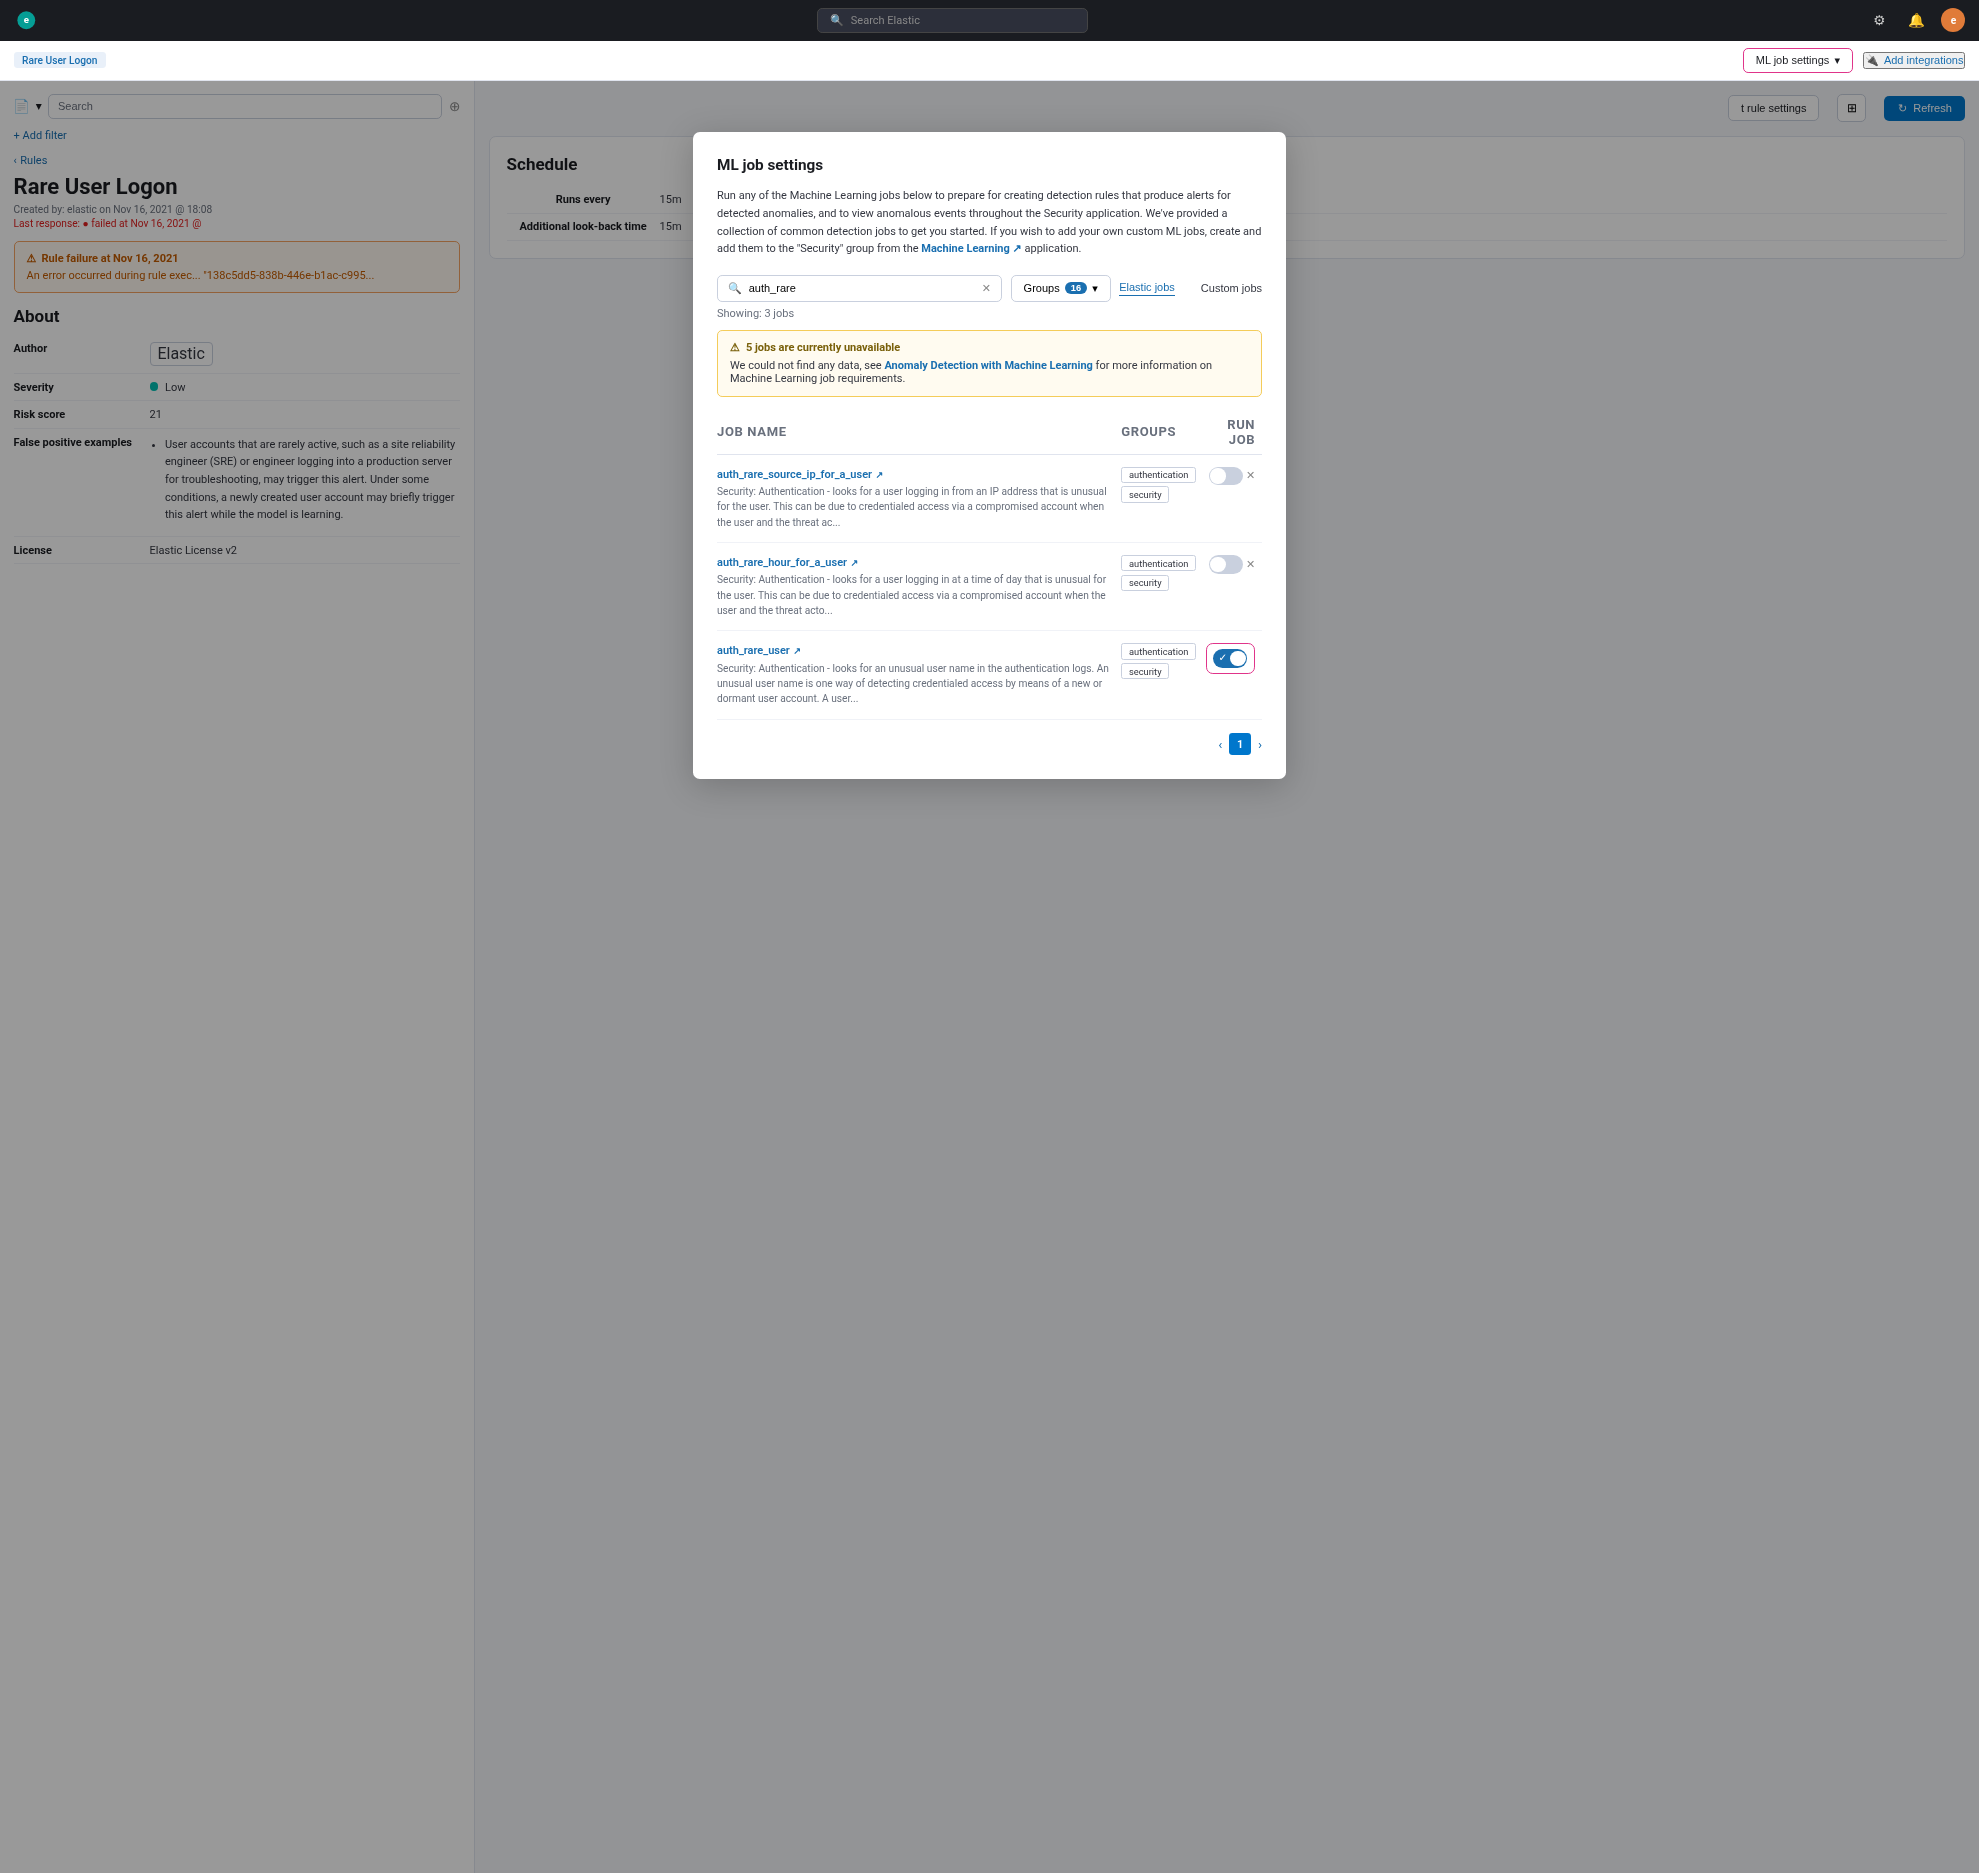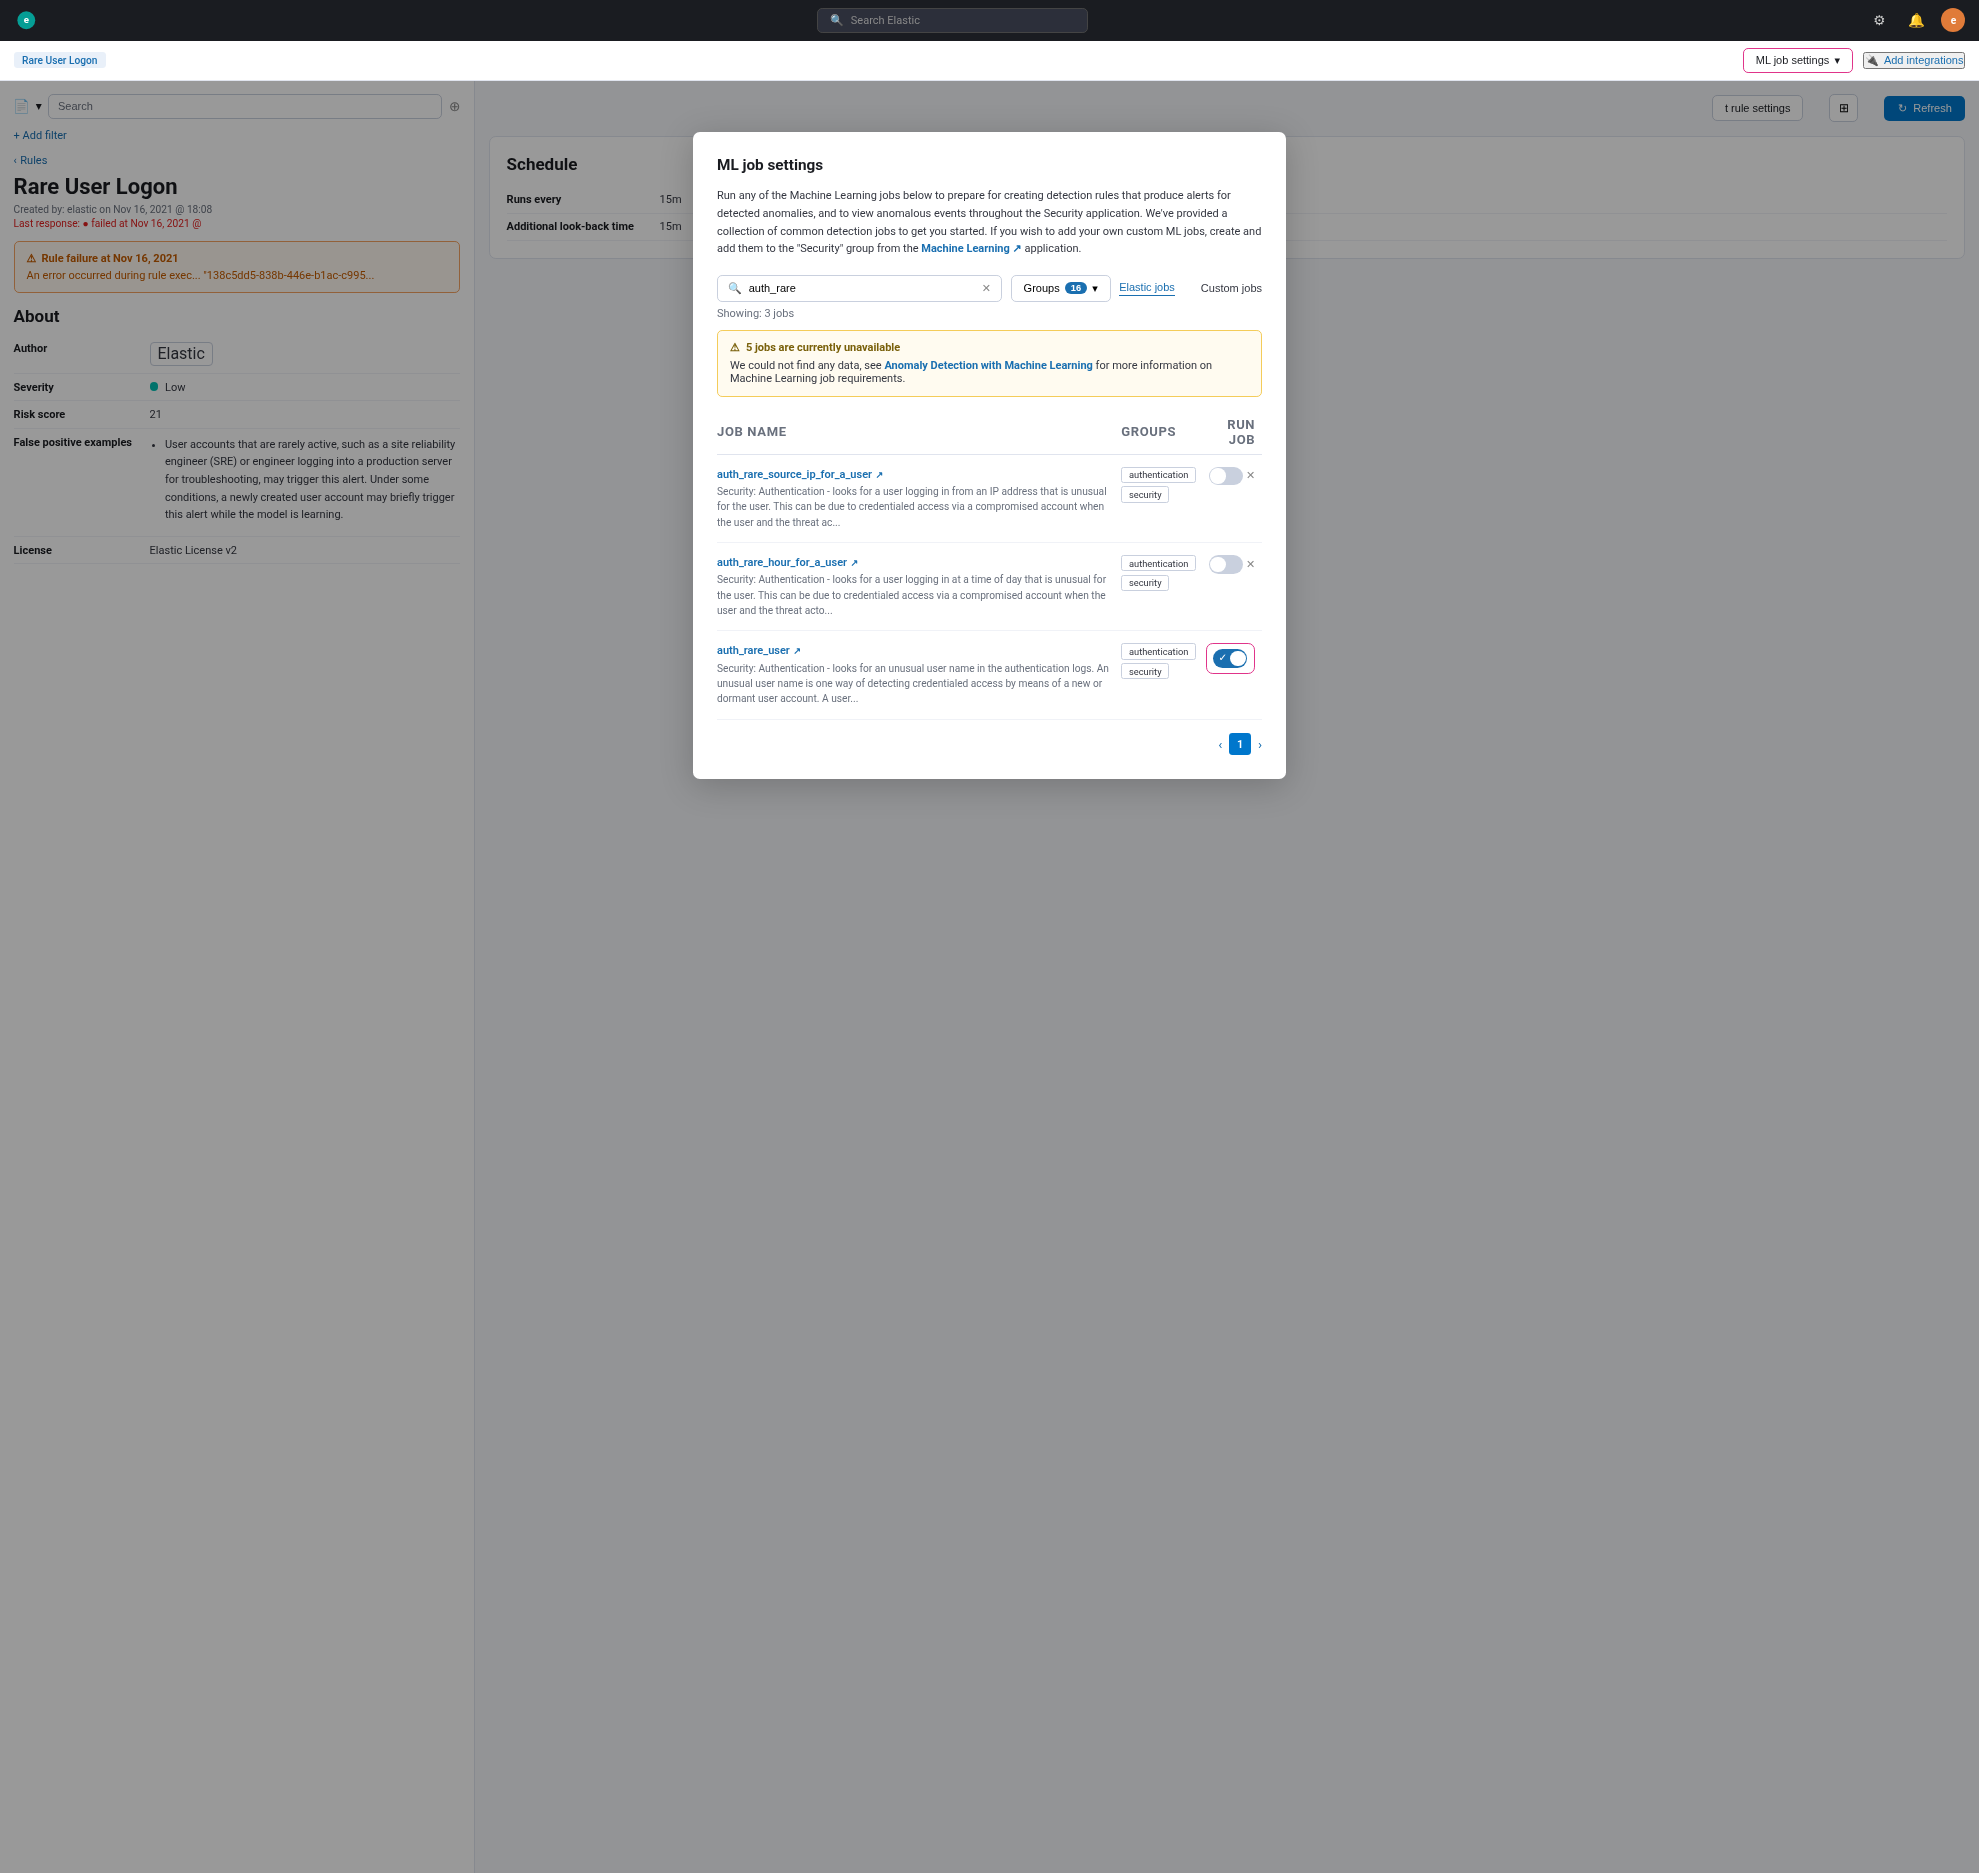--- a/index.html
+++ b/index.html
@@ -127,21 +127,21 @@
     }
     .severity-dot { width: 8.5px; height: 8.5px; border-radius: 50%; background: #00bfb3; display: inline-block; margin-right: 4.2px; }
     .link-text { color: #1a6fb0; text-decoration: none; font-weight: bold; }
     .bullet-list { padding-left: 15.3px; }
     .bullet-list li { font-size: 11px; color: #343741; line-height: 1.6; margin-bottom: 5.1px; }
 
     
     .right-panel {
       flex: 1; overflow-y: auto; background: #f5f7fa; padding: 13.6px;
     }
-    .right-top-bar { display: flex; align-items: center; justify-content: flex-end; gap: 26px; margin-bottom: 13.6px; }
+    .right-top-bar { display: flex; align-items: center; justify-content: flex-end; gap: 18px; margin-bottom: 13.6px; }
     .rule-settings-btn {
       border: 0.8px solid #c9d0de; border-radius: 5.1px; padding: 6px 12px;
       background: white; font-size: 11px; color: #1a1c21; cursor: pointer;
     }
     .icon-btn {
       border: 0.8px solid #c9d0de; border-radius: 5.1px; padding: 6px 8.5px;
       background: white; font-size: 12px; cursor: pointer;
     }
     .refresh-btn {
       background: #0077cc; color: white; border: none;
@@ -149,21 +149,21 @@
       display: flex; align-items: center; gap: 6px; cursor: pointer;
     }
 
     
     .schedule-card {
       background: white; border: 0.8px solid #e0e4ee; border-radius: 6.8px; padding: 17px;
       margin-top: 13.6px;
     }
     .schedule-title { font-size: 17px; font-weight: 700; margin-bottom: 12px; }
     .schedule-row { display: flex; padding: 6.8px 0; border-bottom: 0.8px solid #f0f2f7; font-size: 11px; }
-    .schedule-key { font-weight: 700; width: 153px; }
+    .schedule-key { font-weight: 700; width: 153px; text-align: center; }
     .schedule-val { color: #343741; }
 
     
     .modal-overlay {
       position: absolute;
       top: 0; left: 0; right: 0; bottom: 0;
       background: rgba(0,0,0,0.4);
       z-index: 100;
       display: flex;
       align-items: flex-start;

